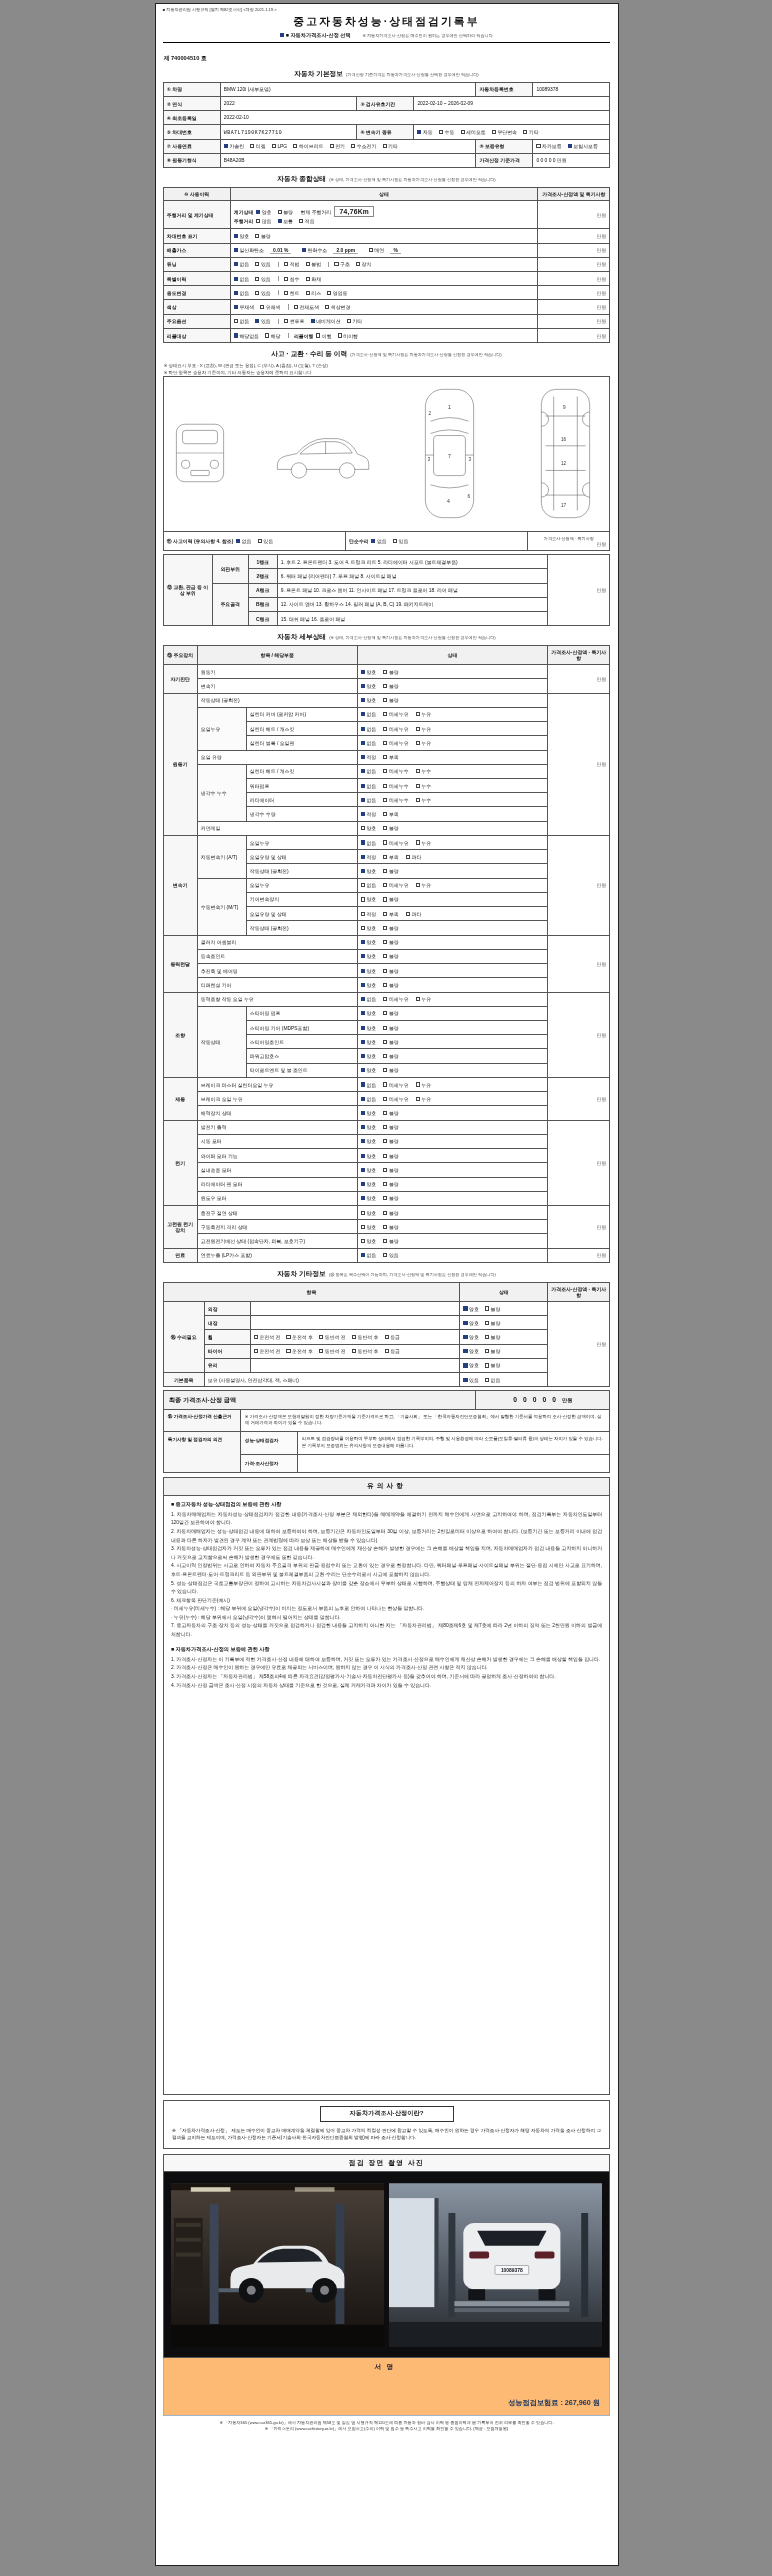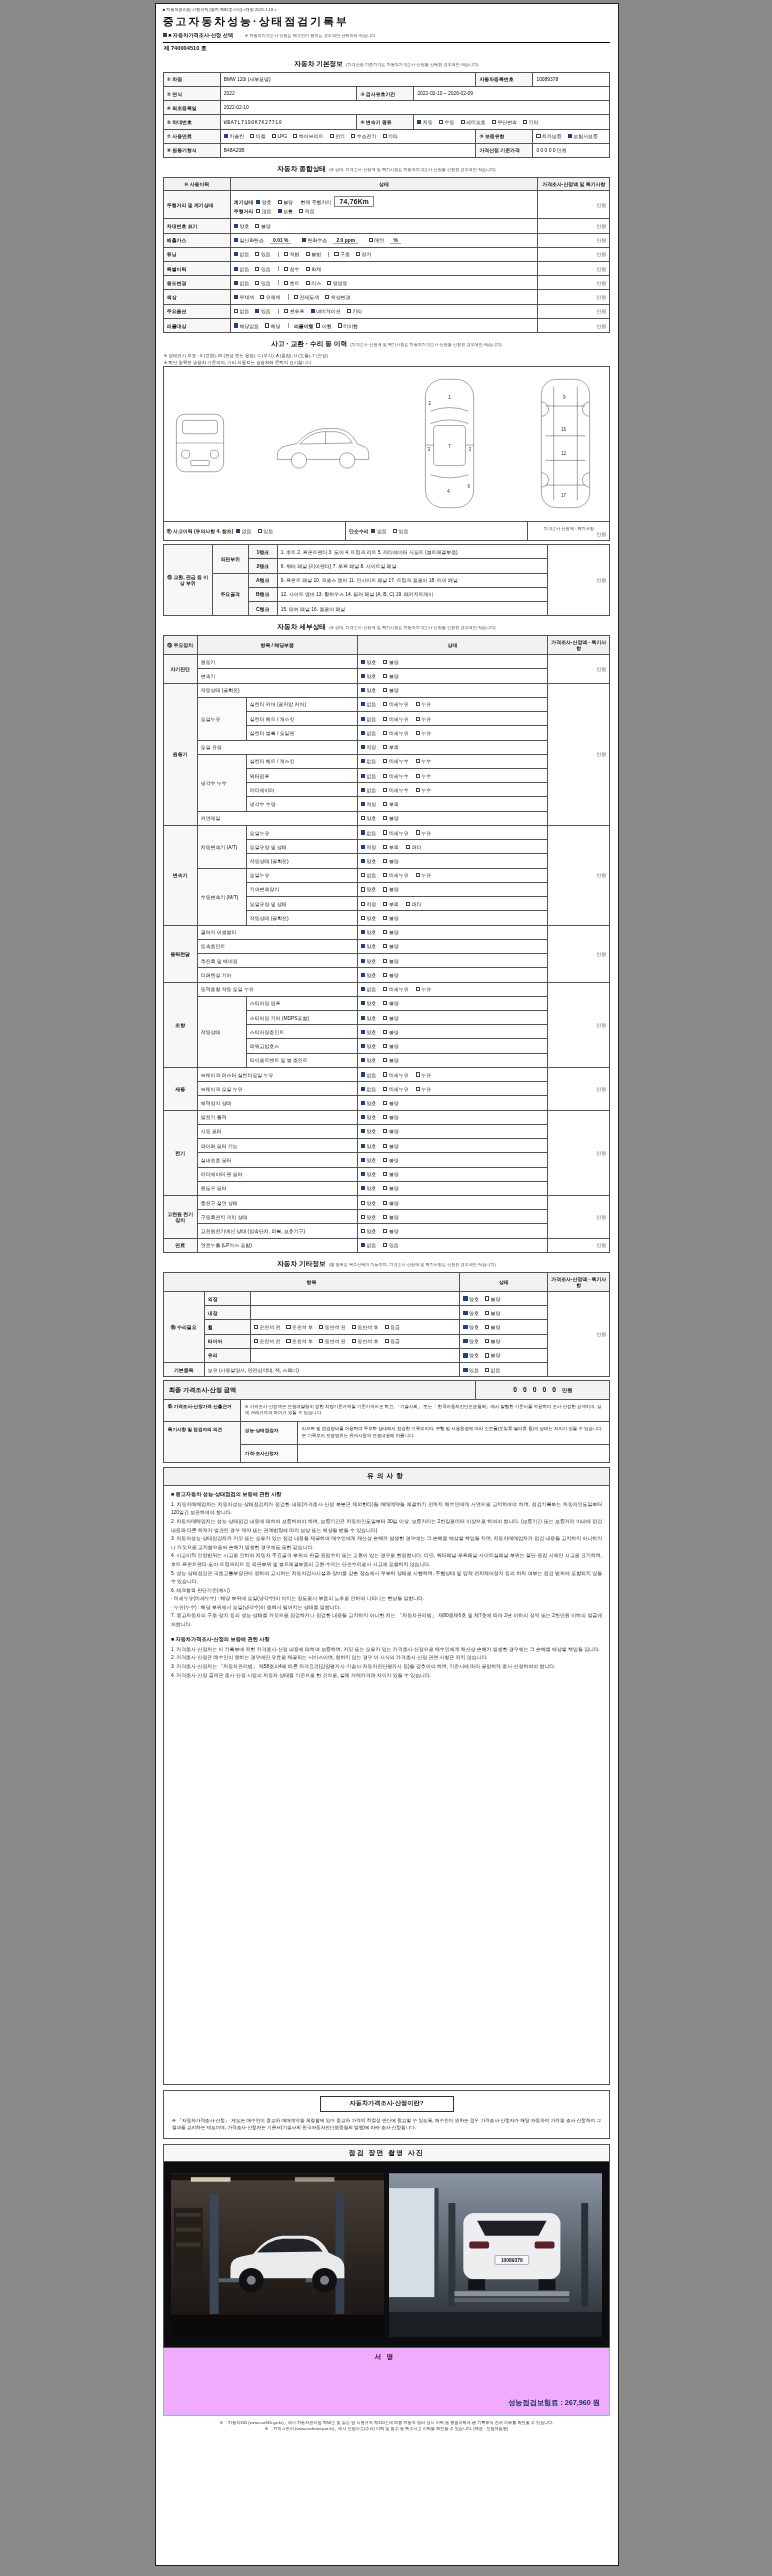--- a/index.html
+++ b/index.html
@@ -2,21 +2,21 @@
 <html style="font-size:8.2px"><head>
 <meta charset="utf-8">
 <style>
 * { box-sizing: border-box; margin: 0; padding: 0; }
 html,body { width:773px; height:2576px; overflow:hidden; background:#8a8a8a;
   font-family:"Liberation Sans","DejaVu Sans",sans-serif; color:#111; }
 body { padding-top:3.1px; }
 .page { width:464px; min-height:2563px; margin:0 auto; background:#fff;
   border:0.5px solid #222; padding:2.1px 7.2px 0 7.2px; }
 .form-ref { font-size:4.1px; color:#333; padding:1px 0 3.1px 0; }
-.doc-head { text-align:left; border-bottom:1px solid #000; padding-bottom:3.1px; margin-bottom:0; }
+.doc-head { text-align:center; border-bottom:1px solid #000; padding-bottom:3.1px; margin-bottom:10px; }
 .doc-title { font-size:10.8px; font-weight:bold; letter-spacing:2.1px; }
 .select-line { font-size:5.2px; margin-top:2.6px; font-weight:bold; }
 .select-note { font-size:4.1px; color:#444; font-weight:normal; margin-left:4.1px; }
 .doc-no { font-size:5.7px; font-weight:bold; padding:2.1px 0 3.1px 1px; text-align:left; }
 .sec-title { text-align:center; font-weight:bold; font-size:6.7px; padding:4.1px 0 2.6px 0; }
 .sec-note { font-size:4.1px; font-weight:normal; color:#444; margin-left:3.1px; }
 .tbl { width:100%; border-collapse:collapse; table-layout:fixed; margin-bottom:3.1px; }
 .tbl th,.tbl td { border:0.5px solid #555; font-size:4.9px; padding:3.6px 3.1px; vertical-align:middle; }
 .tbl th { background:#f1f1f1; font-weight:bold; text-align:center; padding:3.1px 2.1px; }
 .lbl { background:#f7f7f7; font-weight:bold; }
@@ -55,21 +55,21 @@
 .notice-head { font-size:5.2px; font-weight:bold; margin-bottom:3.1px; }
 .nline { font-size:4.9px; line-height:1.75; color:#222; text-align:justify; }
 .info-box { border:0.5px solid #555; margin-bottom:5.2px; }
 .info-title { width:134px; margin:5.2px auto 3.1px auto; border:0.5px solid #333; text-align:center;
   font-weight:bold; font-size:6.2px; padding:2.6px 0; }
 .info-body { font-size:4.6px; line-height:1.6; padding:2.1px 8.2px 6.2px 8.2px; text-align:justify; }
 .photo-sec { margin-bottom:0; }
 .photo-title { border:0.5px solid #555; border-bottom:none; text-align:center; font-weight:bold;
   font-size:6.7px; padding:3.6px 0; background:#f7f7f7; letter-spacing:1.5px; }
 .photo-area { border:0.5px solid #555; background:#0d0d0f; display:flex; gap:5.2px; padding:7.2px; justify-content:center; }
-.sign-band { background:#f0abfc; border:0.5px solid #9db4cc; border-top:none; padding:5.2px 8.2px 7.2px 8.2px; height:68px; position:relative; }
+.sign-band { background:#fdba74; border:0.5px solid #9db4cc; border-top:none; padding:5.2px 8.2px 7.2px 8.2px; height:58px; position:relative; }
 .sign-title { text-align:center; font-weight:bold; font-size:6.7px; letter-spacing:5.2px; color:#223; }
 .fee { position:absolute; right:9.3px; bottom:7.2px; font-size:7.2px; font-weight:bold; color:#15335e; }
 .footer-lines { padding:4.1px 5.2px 5.2px 5.2px; text-align:center; }
 .footer-lines .nline { font-size:4.1px; line-height:1.6; color:#333; text-align:center; }
 .mono { font-family:"Liberation Mono","DejaVu Sans Mono",monospace; letter-spacing:0.5px; }
 .line { margin:1px 0; }
 </style>
 </head>
 <body>
 

